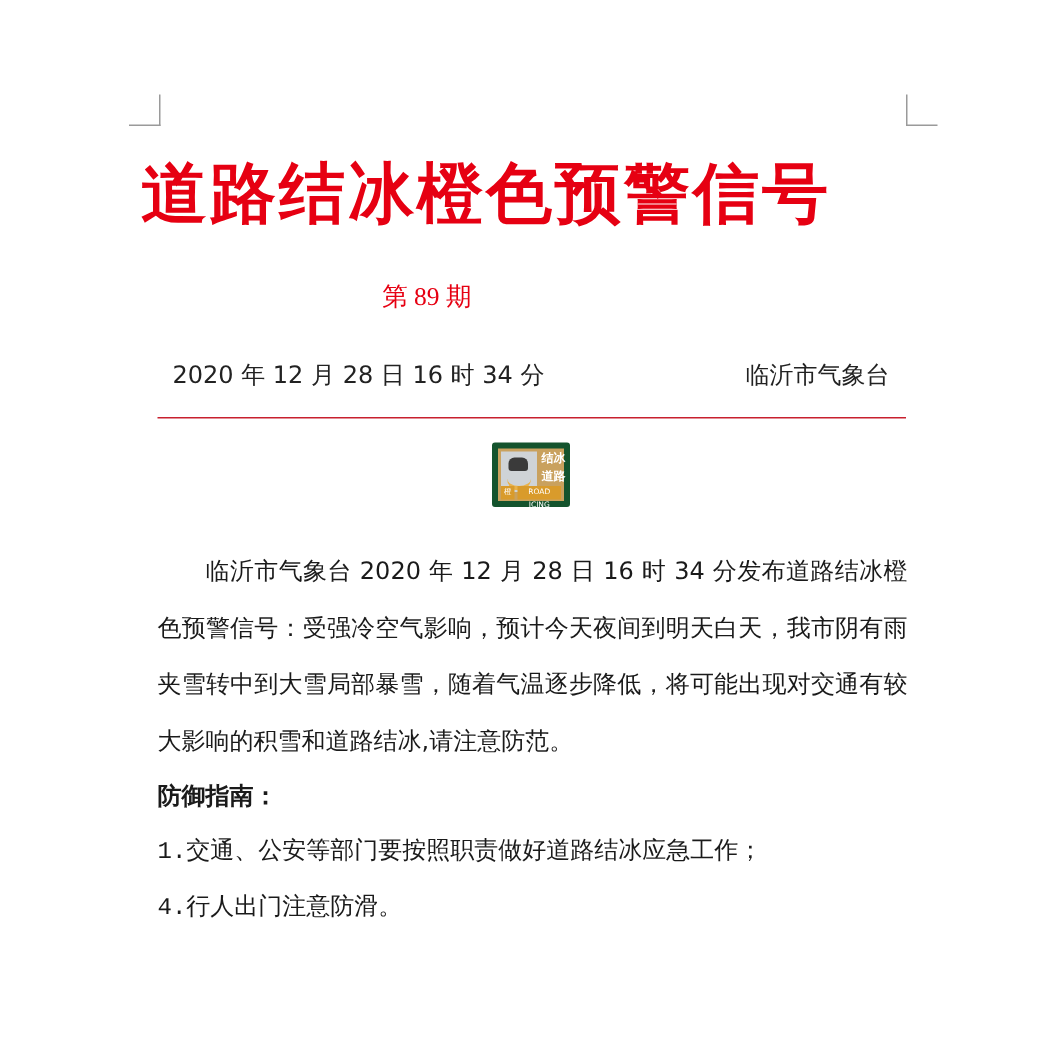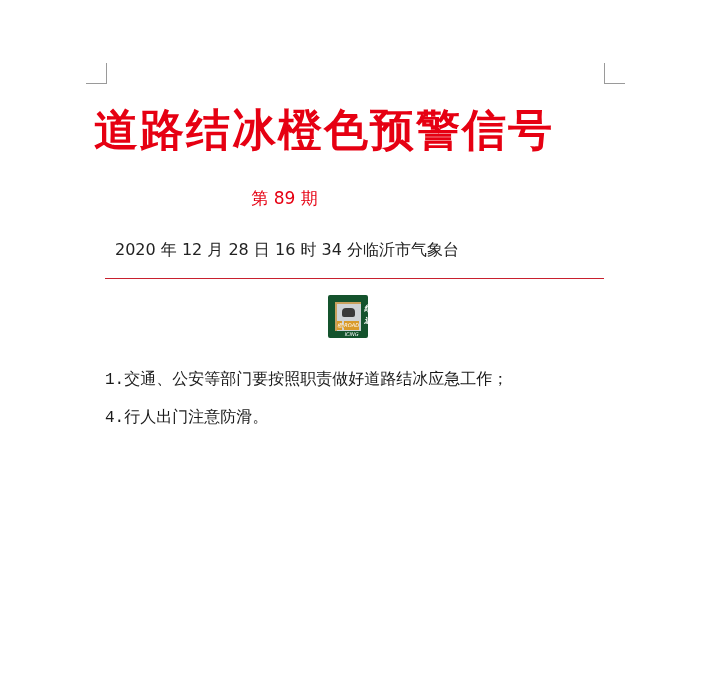--- a/index.html
+++ b/index.html
@@ -4,27 +4,27 @@
 <style>
   html, body { margin: 0; padding: 0; background: #ffffff; }
   body { width: 709px; height: 695px; position: relative; overflow: hidden;
          font-family: "DejaVu Sans", "Liberation Sans", sans-serif; color: #1a1a1a; }
   .corner { position: absolute; width: 20px; height: 20px; border-color: #9a9a9a; border-style: solid; }
   .corner-tl { left: 86px; top: 63px; border-width: 0 1px 1px 0; }
   .corner-tr { left: 604px; top: 63px; border-width: 0 0 1px 1px; }
   .title { position: absolute; left: 0; width: 648px; top: 100px; text-align: center;
            color: #e60012; font-size: 44px; font-weight: bold; letter-spacing: 2px; line-height: 60px; }
   .issue { position: absolute; left: 0; width: 569px; top: 186px; text-align: center;
-           color: #e60012; font-size: 17px; line-height: 24px; }
+           color: #e60012; font-size: 17px; line-height: 24px; font-family: Liberation Serif, serif; }
   .meta-row { position: absolute; left: 115px; width: 478px; top: 238px; display: flex;
-              justify-content: flex-start; font-size: 16px; line-height: 24px; color: #222; }
+              justify-content: space-between; font-size: 16px; line-height: 24px; color: #222; }
   .divider { position: absolute; left: 105px; width: 499px; top: 278px; height: 0;
              border-top: 1.5px solid #c8202e; }
-  .badge { position: absolute; left: 328px; top: 295px; width: 40px; height: 43px;
-           background: #c9a15e; border: 7px solid #14532d; border-radius: 2px; box-sizing: border-box; font-style: italic; }
+  .badge { position: absolute; left: 328px; top: 295px; width: 52px; height: 43px;
+           background: #c9a15e; border: 4px solid #14532d; border-radius: 2px; box-sizing: border-box; }
   .badge .pic { position: absolute; left: 2px; top: 2px; width: 24px; height: 27px; background: #cfd3d6; }
   .badge .pic .car { position: absolute; left: 5px; top: 4px; width: 13px; height: 9px;
                      background: #3a3a3a; border-radius: 4px 4px 2px 2px; }
   .badge .pic .wave { position: absolute; left: 4px; top: 16px; width: 16px; height: 7px;
                       border-bottom: 3px solid #e9b24a; border-radius: 0 0 8px 8px; }
   .badge .txt { position: absolute; left: 27px; top: 1px; width: 20px; font-size: 8px; line-height: 12px;
                 color: #ffffff; font-weight: bold; text-align: center; }
   .badge .strip { position: absolute; left: 2px; right: 2px; bottom: 1px; height: 9px;
                   display: flex; gap: 2px; }
   .badge .strip span { background: #d99b2b; color: #fff; font-size: 5px; line-height: 9px; text-align: center; }
@@ -58,15 +58,17 @@
     <div class="wave"></div>
   </div>
   <div class="txt">结冰道路</div>
   <div class="strip">
     <span class="s1">橙</span>
     <span class="s2">ROAD ICING</span>
   </div>
 </div>
 
 <div class="body-text">
+  <p class="para">临沂市气象台 2020 年 12 月 28 日 16 时 34 分发布道路结冰橙色预警信号：受强冷空气影响，预计今天夜间到明天白天，我市阴有雨夹雪转中到大雪局部暴雪，随着气温逐步降低，将可能出现对交通有较大影响的积雪和道路结冰,请注意防范。</p>
+  <p class="heading">防御指南：</p>
   <p class="item">1.交通、公安等部门要按照职责做好道路结冰应急工作；</p>
   <p class="item">4.行人出门注意防滑。</p>
 </div>
 
 </body></html>

